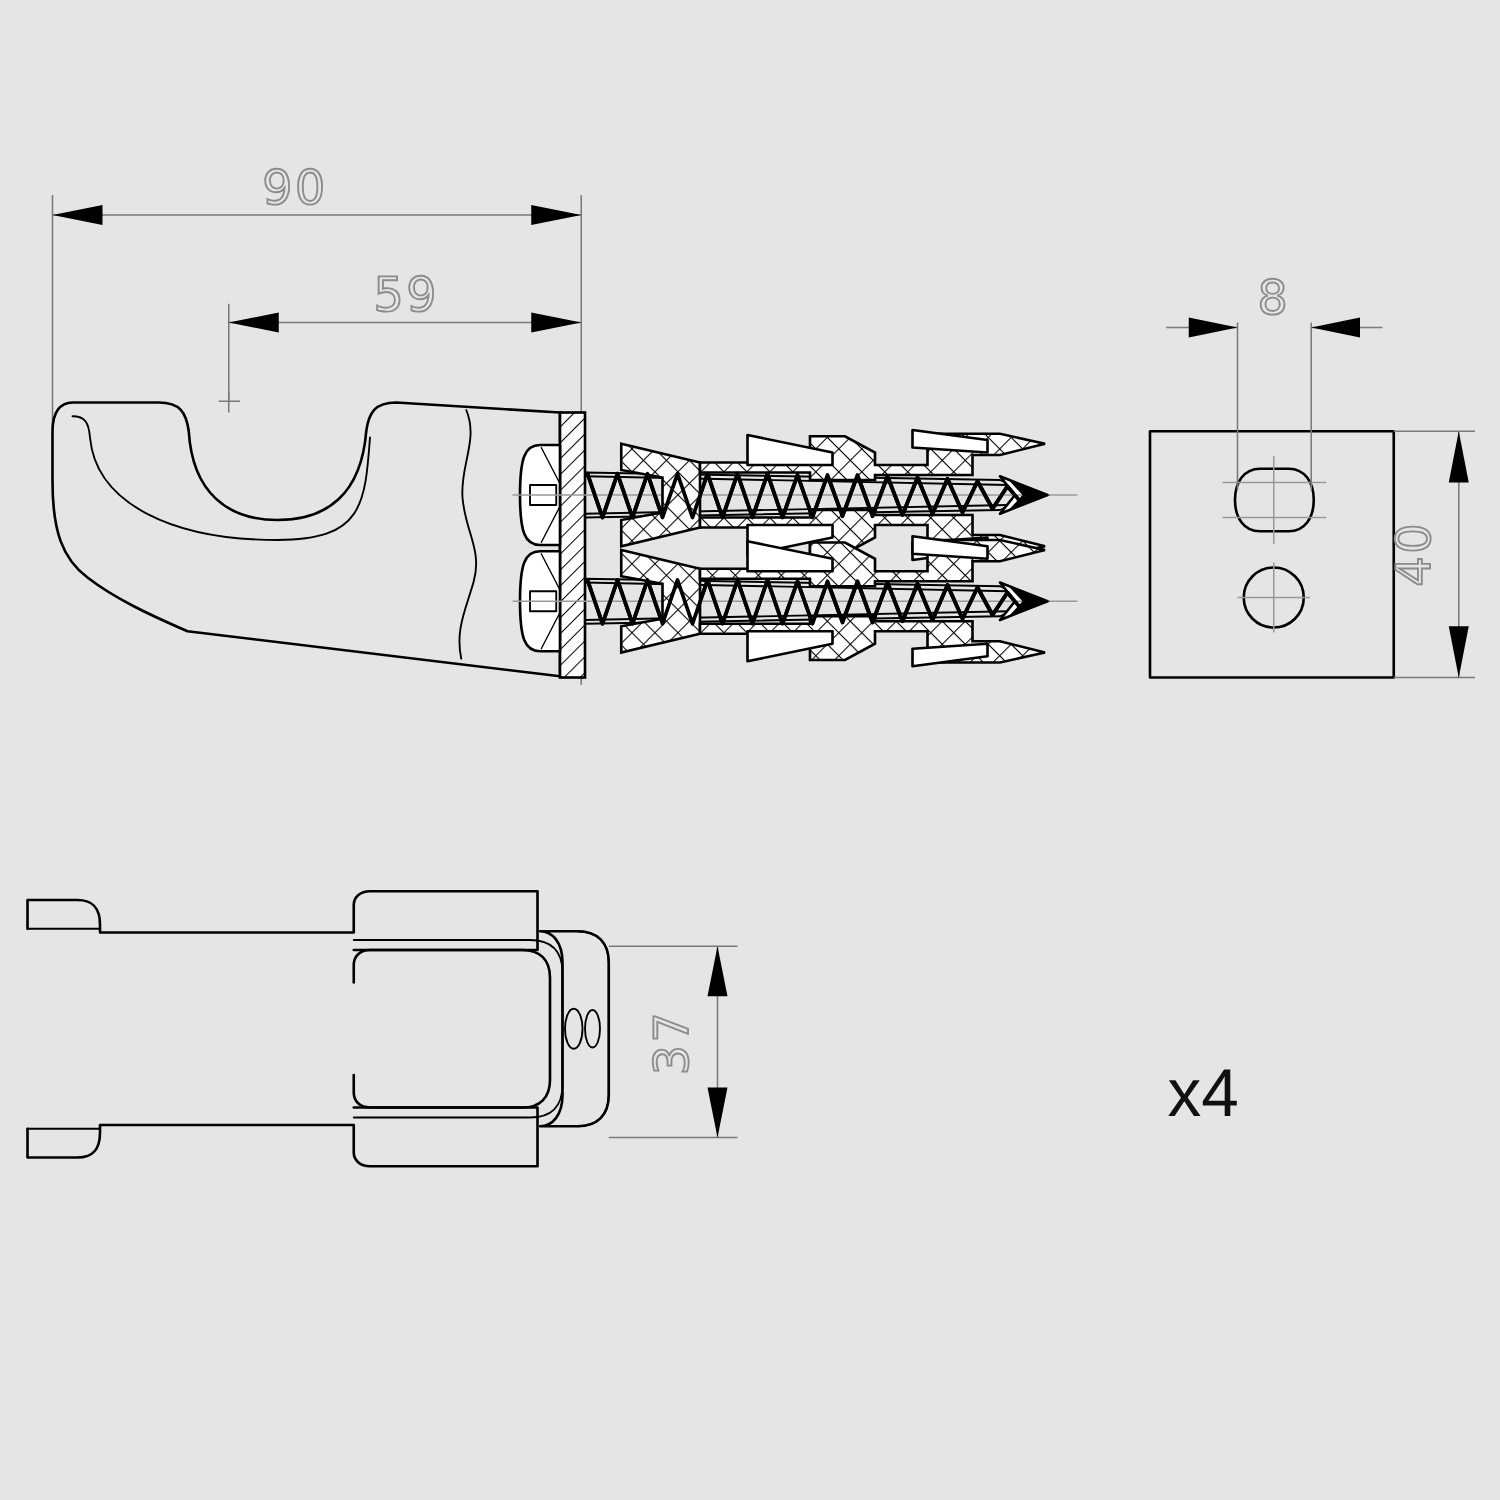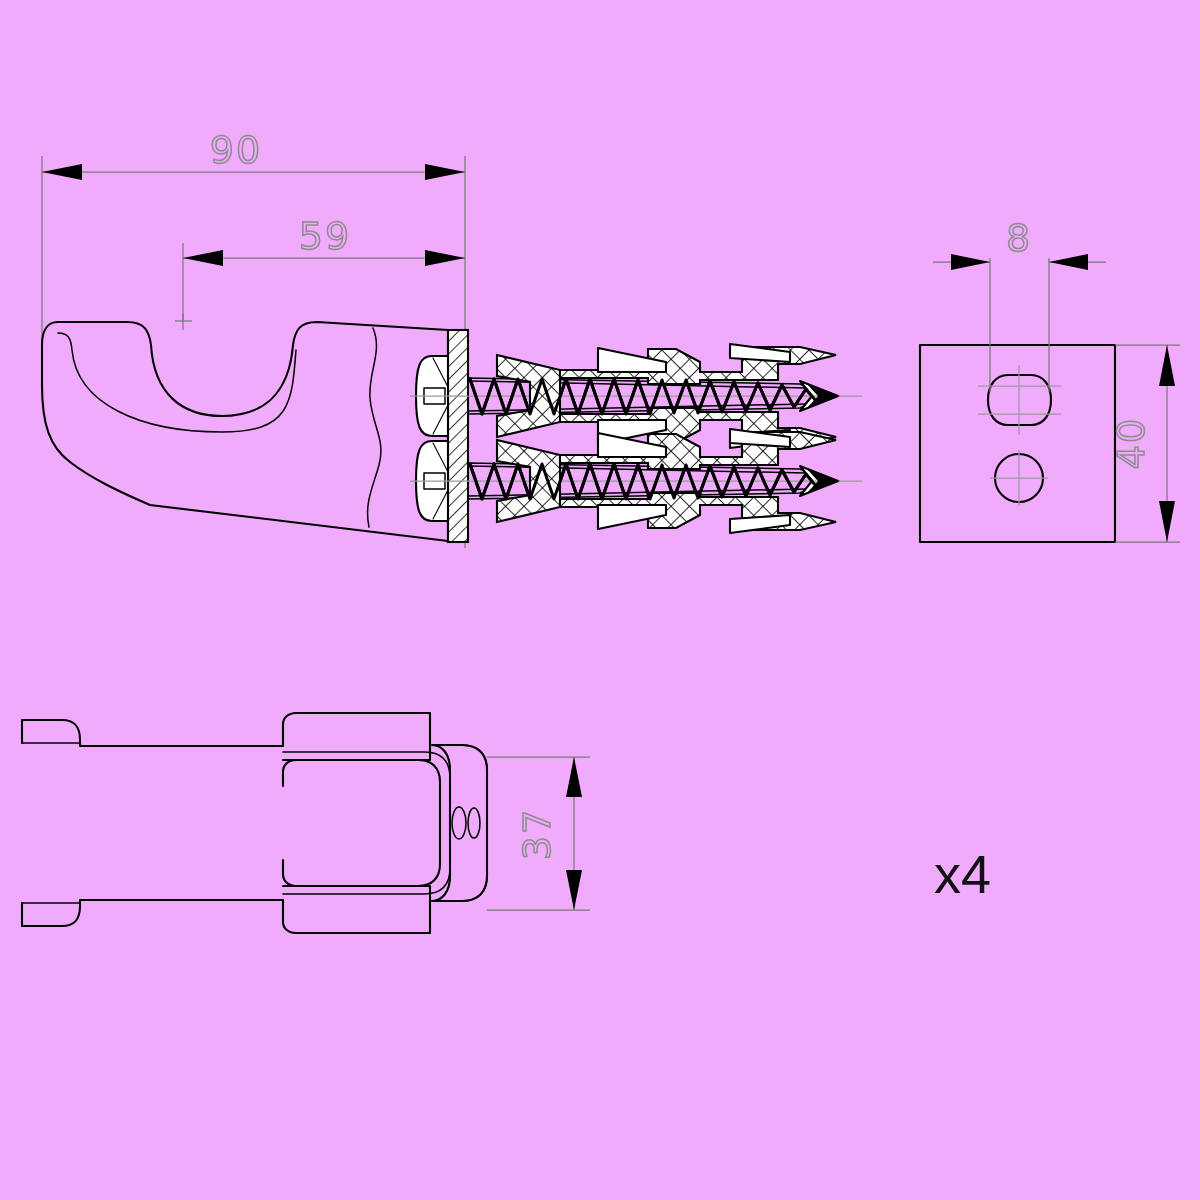--- a/index.html
+++ b/index.html
@@ -11,21 +11,21 @@
   body {
     width: 1200px;
     height: 1200px;
     overflow: hidden;
     font-family: "Liberation Sans", sans-serif;
   }
   #drawing-root {
     position: relative;
     width: 1200px;
     height: 1200px;
-    background: #f0abfc;
+    background: #e5e5e5;
   }
   svg#cad {
     display: block;
     width: 1200px;
     height: 1200px;
   }
   
   .obj          { fill: none; stroke: #000000; stroke-width: 2.1; stroke-linejoin: round; stroke-linecap: round; }
   .obj-thin     { fill: none; stroke: #000000; stroke-width: 1.5; stroke-linejoin: round; stroke-linecap: round; }
   .obj-hair     { fill: none; stroke: #000000; stroke-width: 1.1; stroke-linejoin: round; stroke-linecap: round; }

